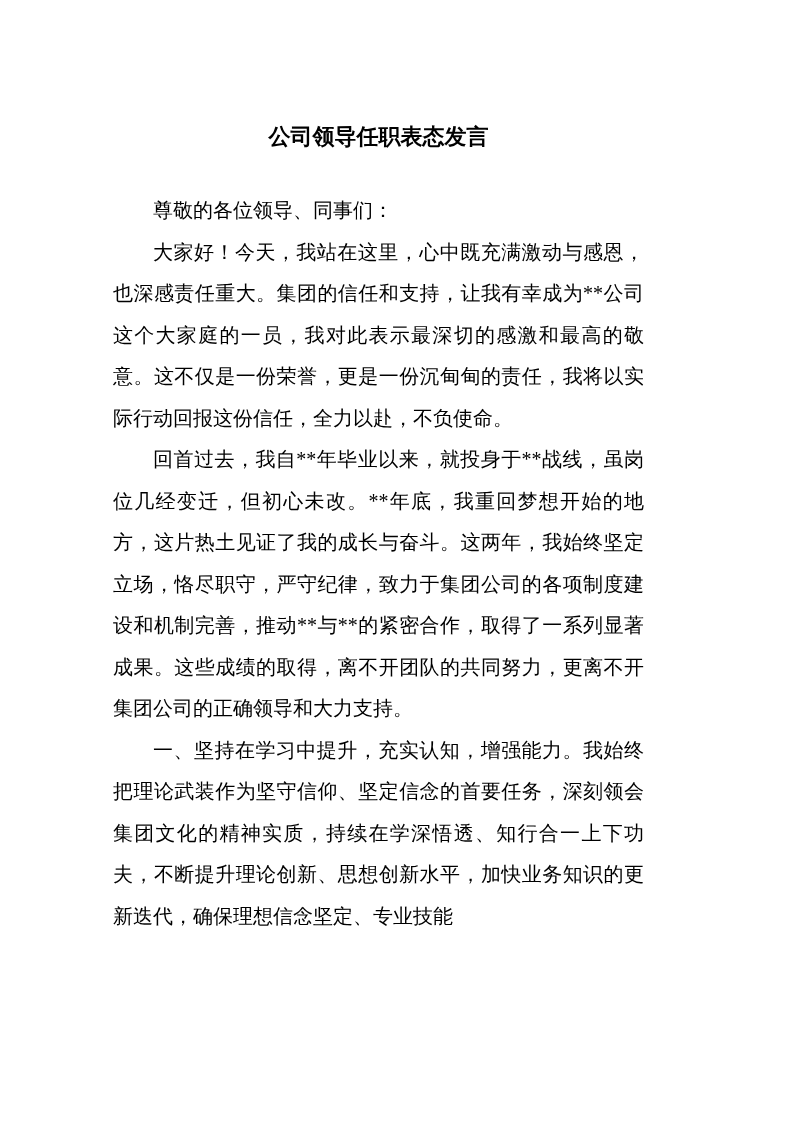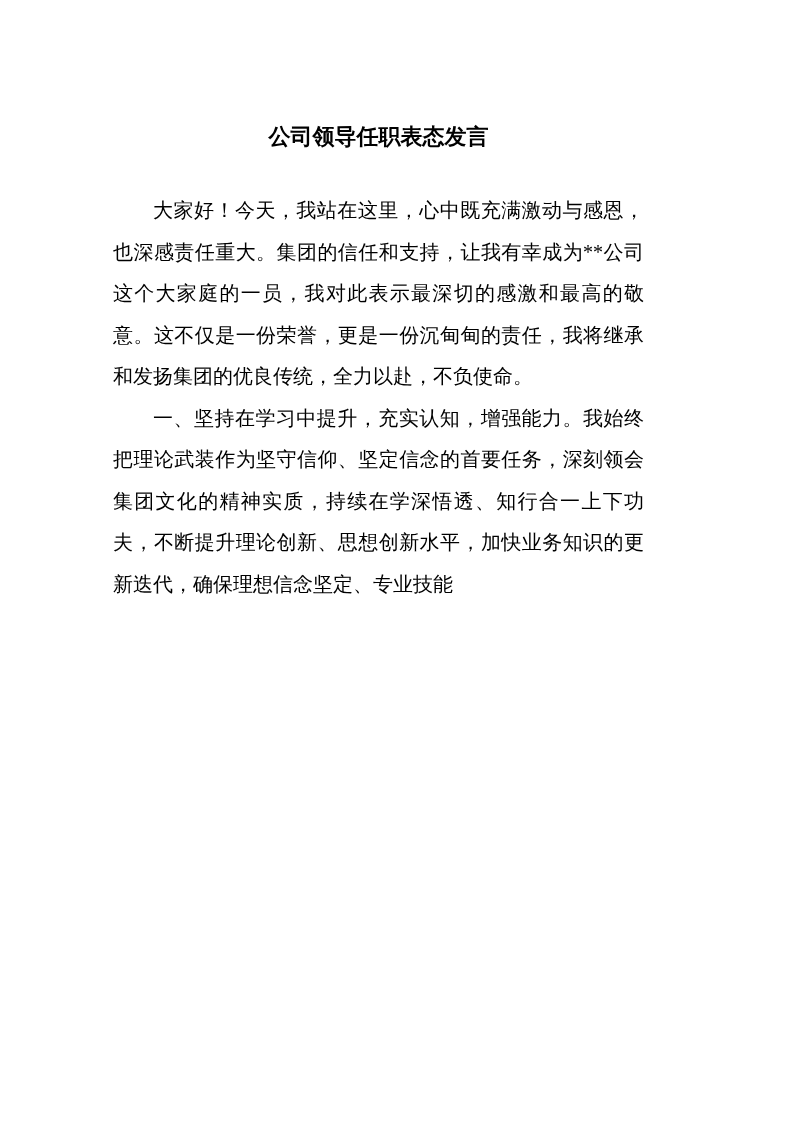--- a/index.html
+++ b/index.html
@@ -39,19 +39,21 @@
     word-break: break-all;
     color: #000000;
   }
 </style>
 </head>
 <body>
 
 <div class="page">
   <h1 class="doc-title">公司领导任职表态发言</h1>
 
+  <p class="para">尊敬的各位领导、同事们：</p>
 
-  <p class="para">大家好！今天，我站在这里，心中既充满激动与感恩，也深感责任重大。集团的信任和支持，让我有幸成为**公司这个大家庭的一员，我对此表示最深切的感激和最高的敬意。这不仅是一份荣誉，更是一份沉甸甸的责任，我将继承和发扬集团的优良传统，全力以赴，不负使命。</p>
+  <p class="para">大家好！今天，我站在这里，心中既充满激动与感恩，也深感责任重大。集团的信任和支持，让我有幸成为**公司这个大家庭的一员，我对此表示最深切的感激和最高的敬意。这不仅是一份荣誉，更是一份沉甸甸的责任，我将以实际行动回报这份信任，全力以赴，不负使命。</p>
 
+  <p class="para">回首过去，我自**年毕业以来，就投身于**战线，虽岗位几经变迁，但初心未改。**年底，我重回梦想开始的地方，这片热土见证了我的成长与奋斗。这两年，我始终坚定立场，恪尽职守，严守纪律，致力于集团公司的各项制度建设和机制完善，推动**与**的紧密合作，取得了一系列显著成果。这些成绩的取得，离不开团队的共同努力，更离不开集团公司的正确领导和大力支持。</p>
 
 
   <p class="para">一、坚持在学习中提升，充实认知，增强能力。我始终把理论武装作为坚守信仰、坚定信念的首要任务，深刻领会集团文化的精神实质，持续在学深悟透、知行合一上下功夫，不断提升理论创新、思想创新水平，加快业务知识的更新迭代，确保理想信念坚定、专业技能</p>
 </div>
 
 </body></html>

